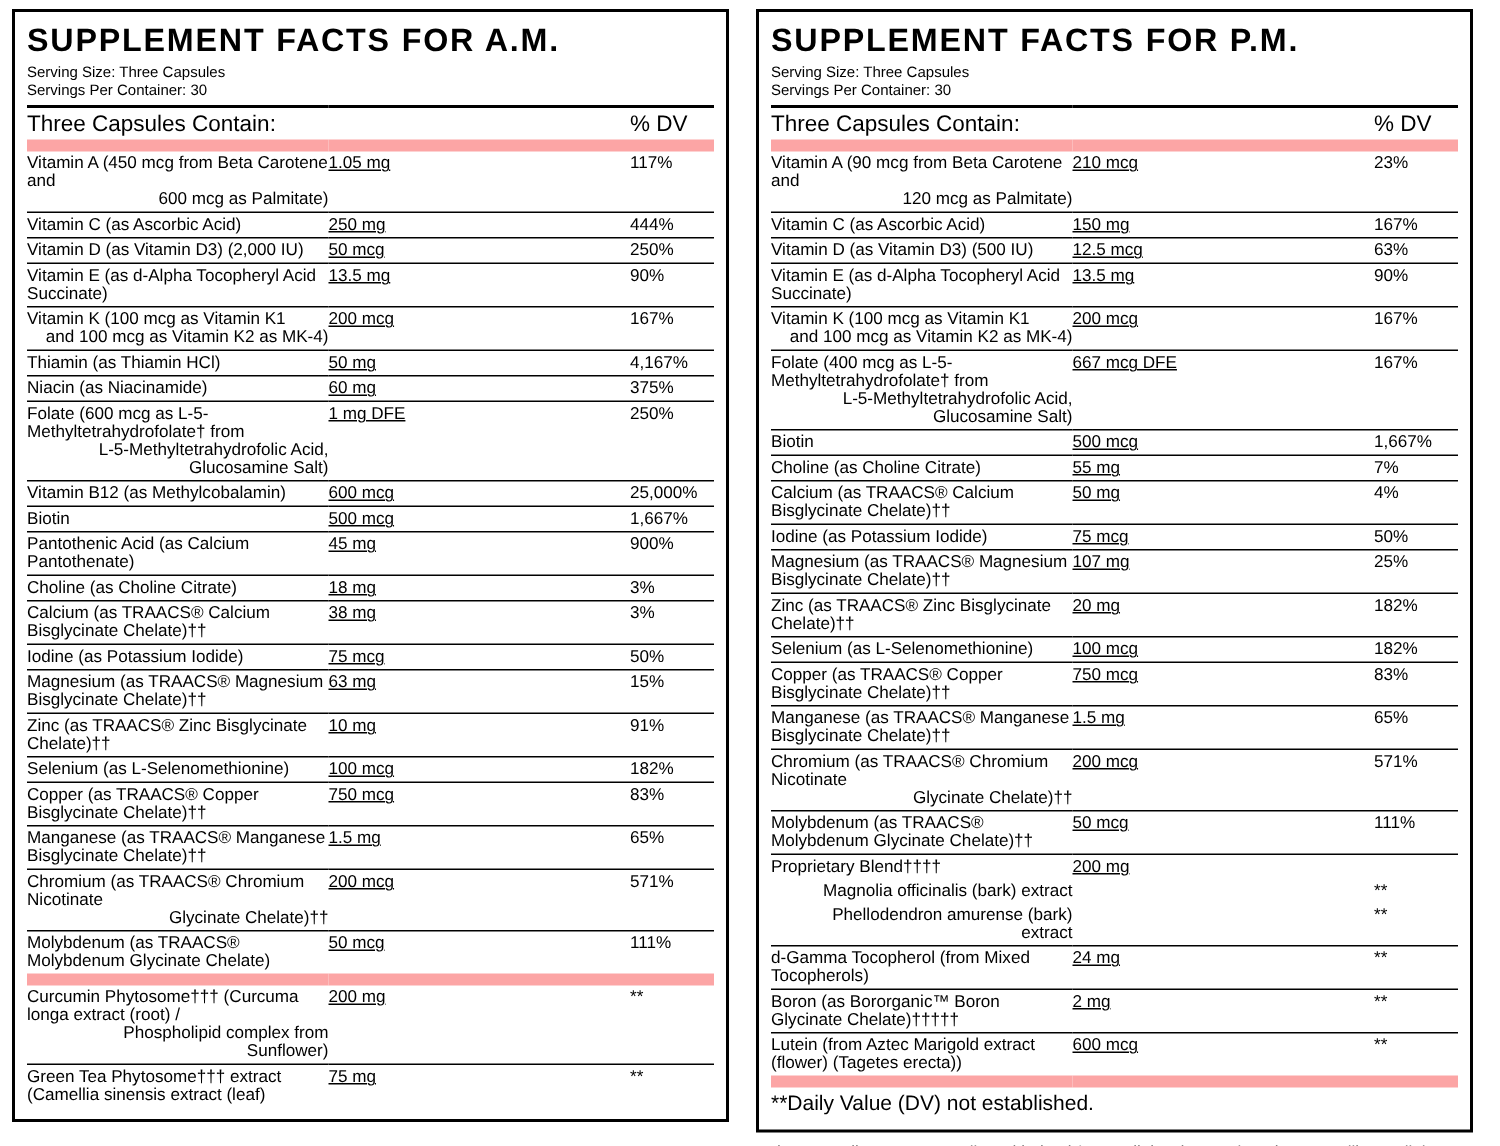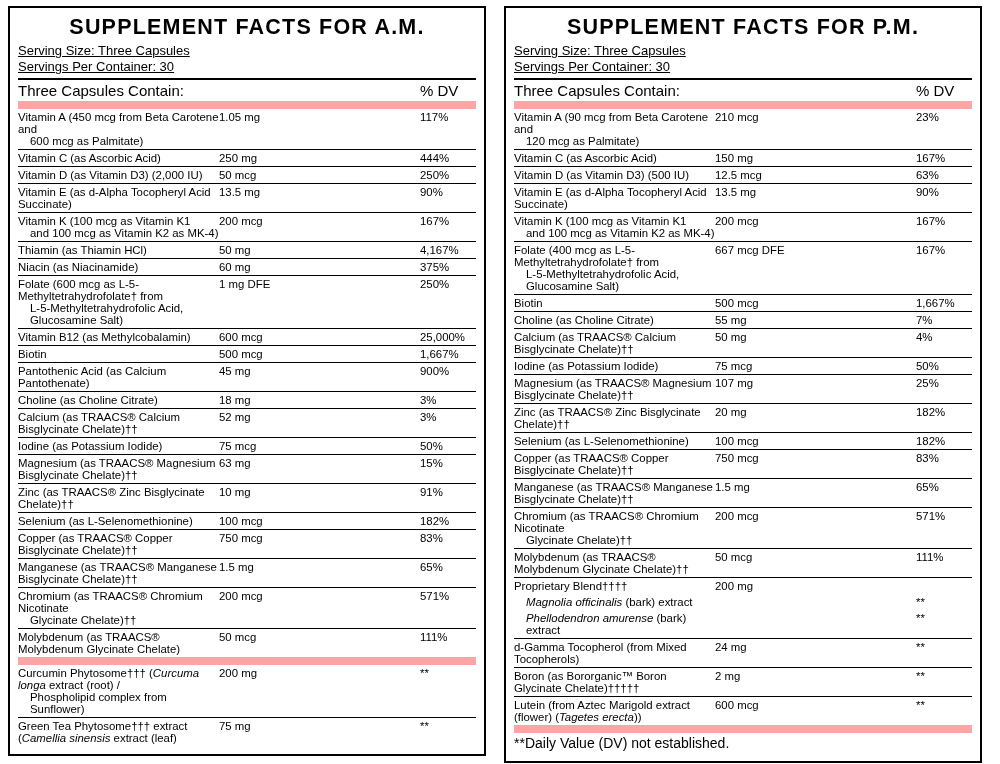--- a/index.html
+++ b/index.html
@@ -34,27 +34,25 @@
     padding: 6px 8px 8px 8px;
     background: #fff;
   }
   .title {
     font-size: 21.5px;
     font-weight: bold;
     letter-spacing: 1.2px;
     line-height: 1.12;
     margin: 1px 0 4px 0;
     white-space: nowrap;
-    text-align: center;
   }
   .serving {
-    font-size: 13px;
+    font-size: 10px;
     line-height: 1.22;
     margin-bottom: 3px;
-    text-decoration: underline;
   }
   table.facts {
     width: 100%;
     border-collapse: collapse;
     font-size: 11.4px;
     table-layout: fixed;
   }
   table.facts td, table.facts th {
     padding: 2px 0 2px 0;
     vertical-align: top;
@@ -77,32 +75,33 @@
     padding-bottom: 3px;
   }
   td.name {
     padding-right: 4px;
   }
   td.amt {
     text-align: right;
     white-space: nowrap;
     padding-right: 6px;
     width: 86px;
+    text-decoration: underline;
   }
   td.dv {
     text-align: right;
     white-space: nowrap;
     width: 56px;
   }
   .ind {
     display: block;
     padding-left: 12px;
+    text-align: right;
   }
   .ital {
-    font-style: italic;
   }
   .footnote {
     font-size: 14px;
     font-weight: bold;
     padding-top: 4px;
   }
   .other {
     font-size: 11.4px;
     line-height: 1.3;
     margin-top: 7px;
@@ -206,21 +205,21 @@
           </tr>
 
           <tr class="rule">
             <td class="name">Choline (as Choline Citrate)</td>
             <td class="amt">18 mg</td>
             <td class="dv">3%</td>
           </tr>
 
           <tr class="rule">
             <td class="name">Calcium (as TRAACS® Calcium Bisglycinate Chelate)††</td>
-            <td class="amt">52 mg</td>
+            <td class="amt">38 mg</td>
             <td class="dv">3%</td>
           </tr>
 
           <tr class="rule">
             <td class="name">Iodine (as Potassium Iodide)</td>
             <td class="amt">75 mcg</td>
             <td class="dv">50%</td>
           </tr>
 
           <tr class="rule">

